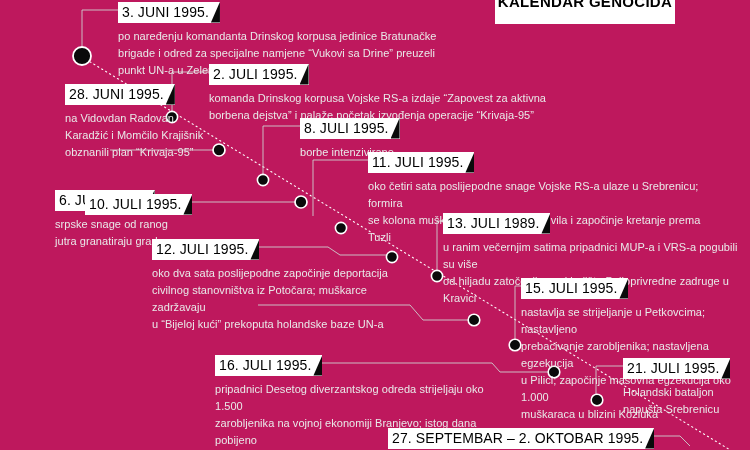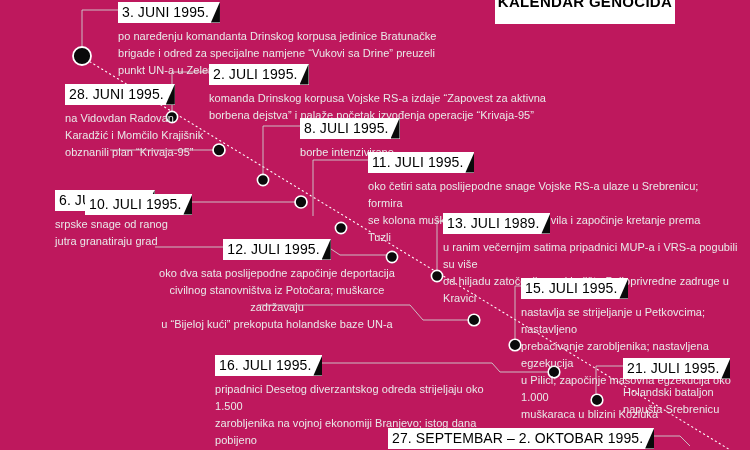--- a/index.html
+++ b/index.html
@@ -163,21 +163,21 @@
   <div class="event" style="left:85px; top:194px; width:230px;">
     <div class="date-tag">10. JULI 1995.</div>
   </div>
 
   <div class="event" style="left:368px; top:152px; width:340px;">
     <div class="date-tag">11. JULI 1995.</div>
     <div class="event-body">oko četiri sata poslijepodne snage Vojske RS-a ulaze u Srebrenicu; formira
 se kolona muškaraca, naoružanih i civila i započinje kretanje prema Tuzli</div>
   </div>
 
-  <div class="event" style="left:152px; top:239px; width:250px;text-align:center;">
+  <div class="event" style="left:152px; top:239px; width:250px;">
     <div class="date-tag">12. JULI 1995.</div>
     <div class="event-body">oko dva sata poslijepodne započinje deportacija
 civilnog stanovništva iz Potočara; muškarce zadržavaju
 u “Bijeloj kući” prekoputa holandske baze UN-a</div>
   </div>
 
   <div class="event" style="left:443px; top:213px; width:300px;">
     <div class="date-tag">13. JULI 1989.</div>
     <div class="event-body">u ranim večernjim satima pripadnici MUP-a i VRS-a pogubili su više
 od hiljadu zatočenika u skladištu Poljoprivredne zadruge u Kravici</div>

